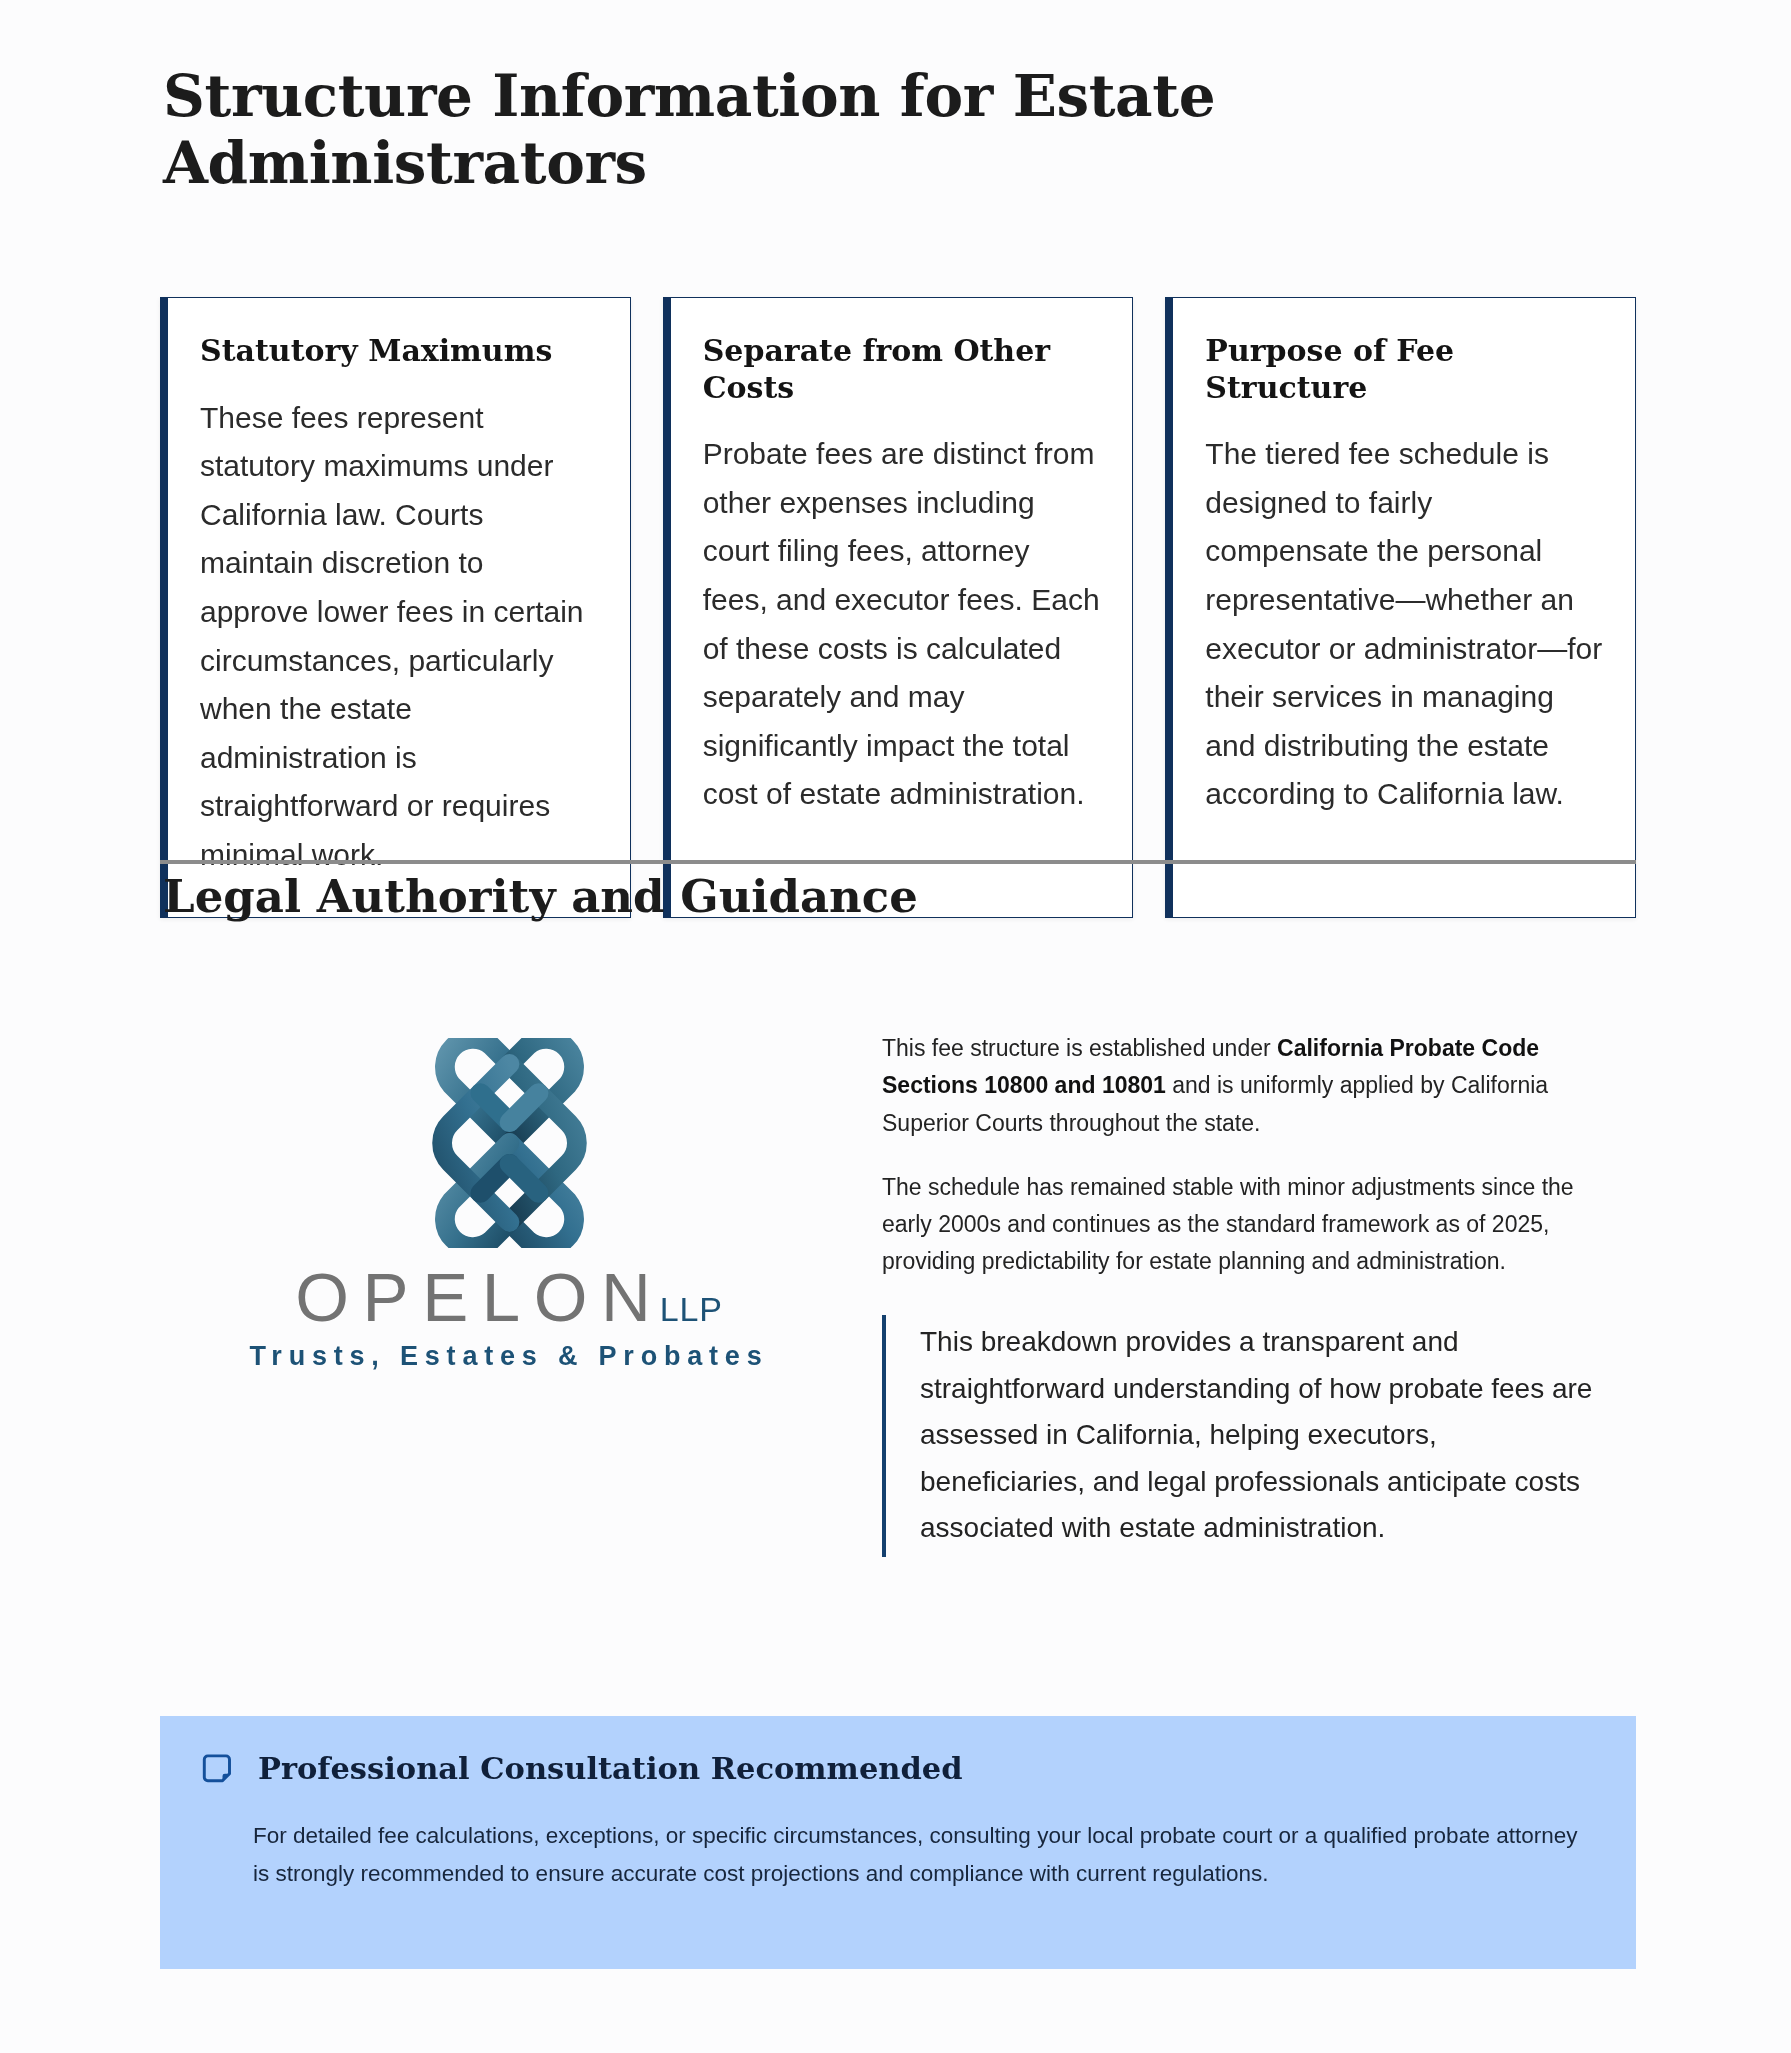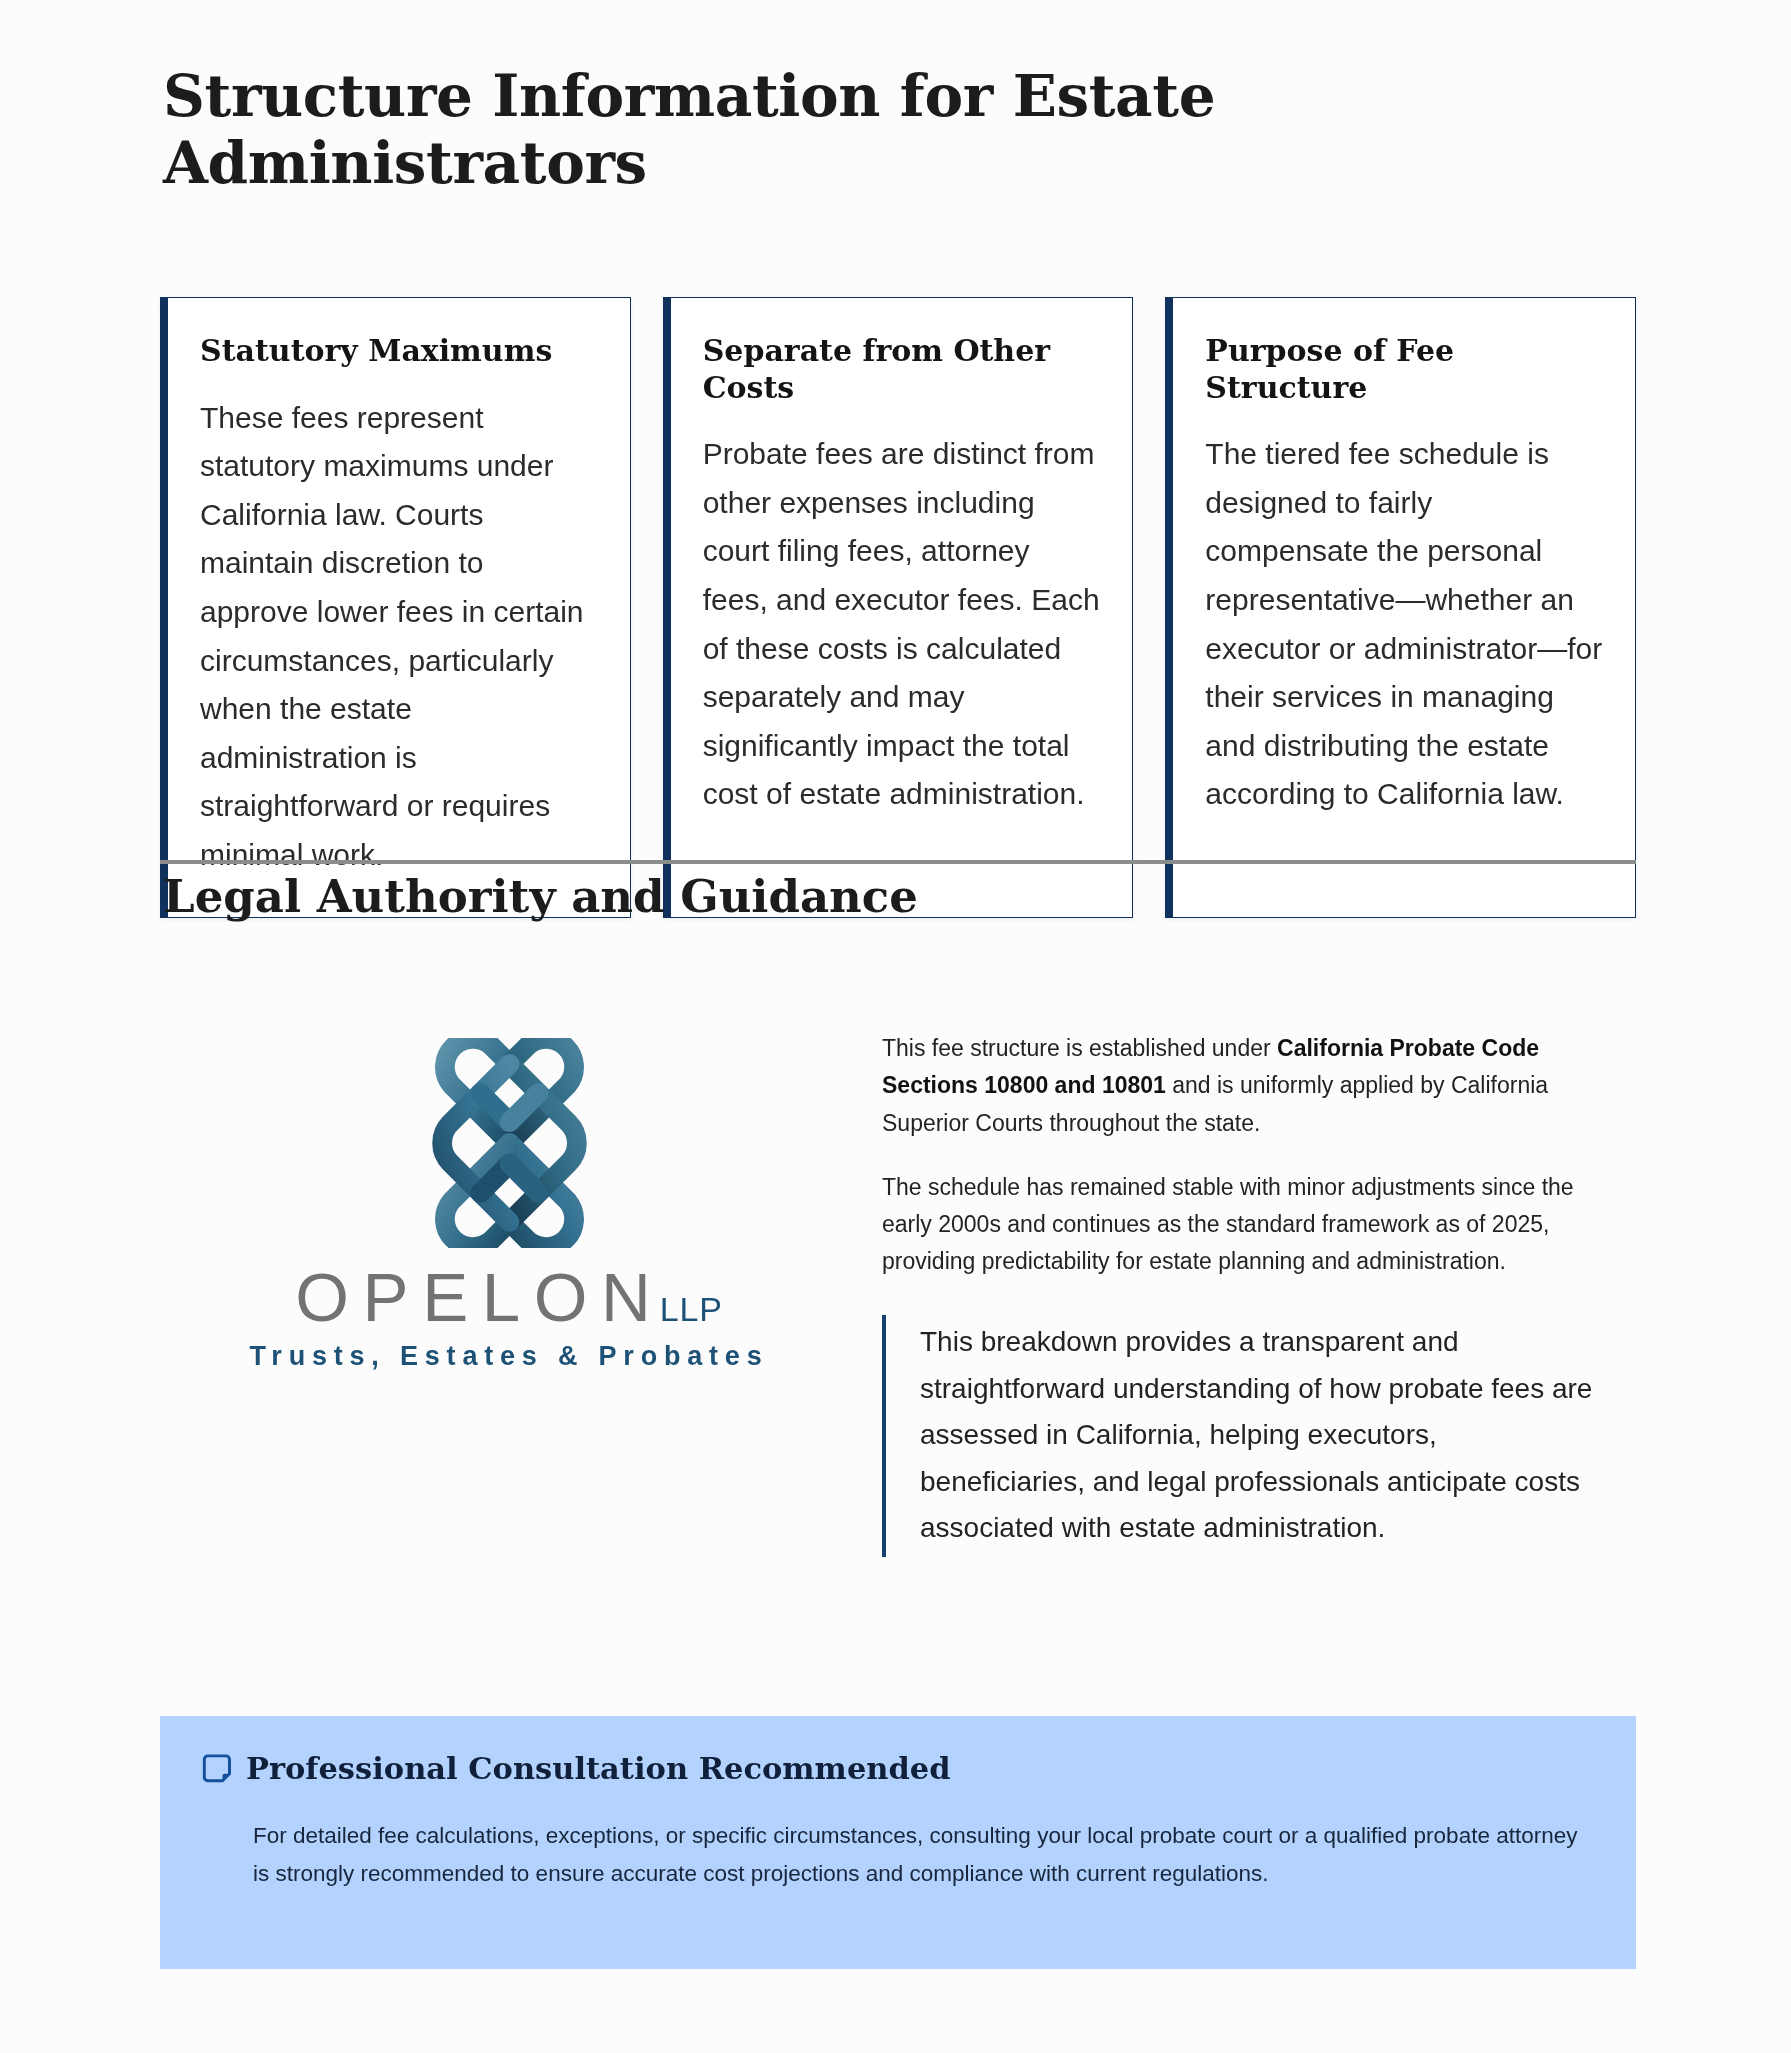--- a/index.html
+++ b/index.html
@@ -196,21 +196,21 @@
     top: 1716px;
     width: 1476px;
     min-height: 253px;
     background: #b3d2fd;
     padding: 34px 40px 37px 42px;
   }
 
   .callout-head {
     display: flex;
     align-items: center;
-    gap: 10px;
+    gap: 22px;
   }
 
   .note-icon { width: 34px; height: 35px; display: block; flex: 0 0 auto; }
 
   .callout-title {
     font-family: "DejaVu Serif", "Liberation Serif", serif;
     font-weight: 700;
     font-size: 30.5px;
     line-height: 1.2;
     color: #10203a;

